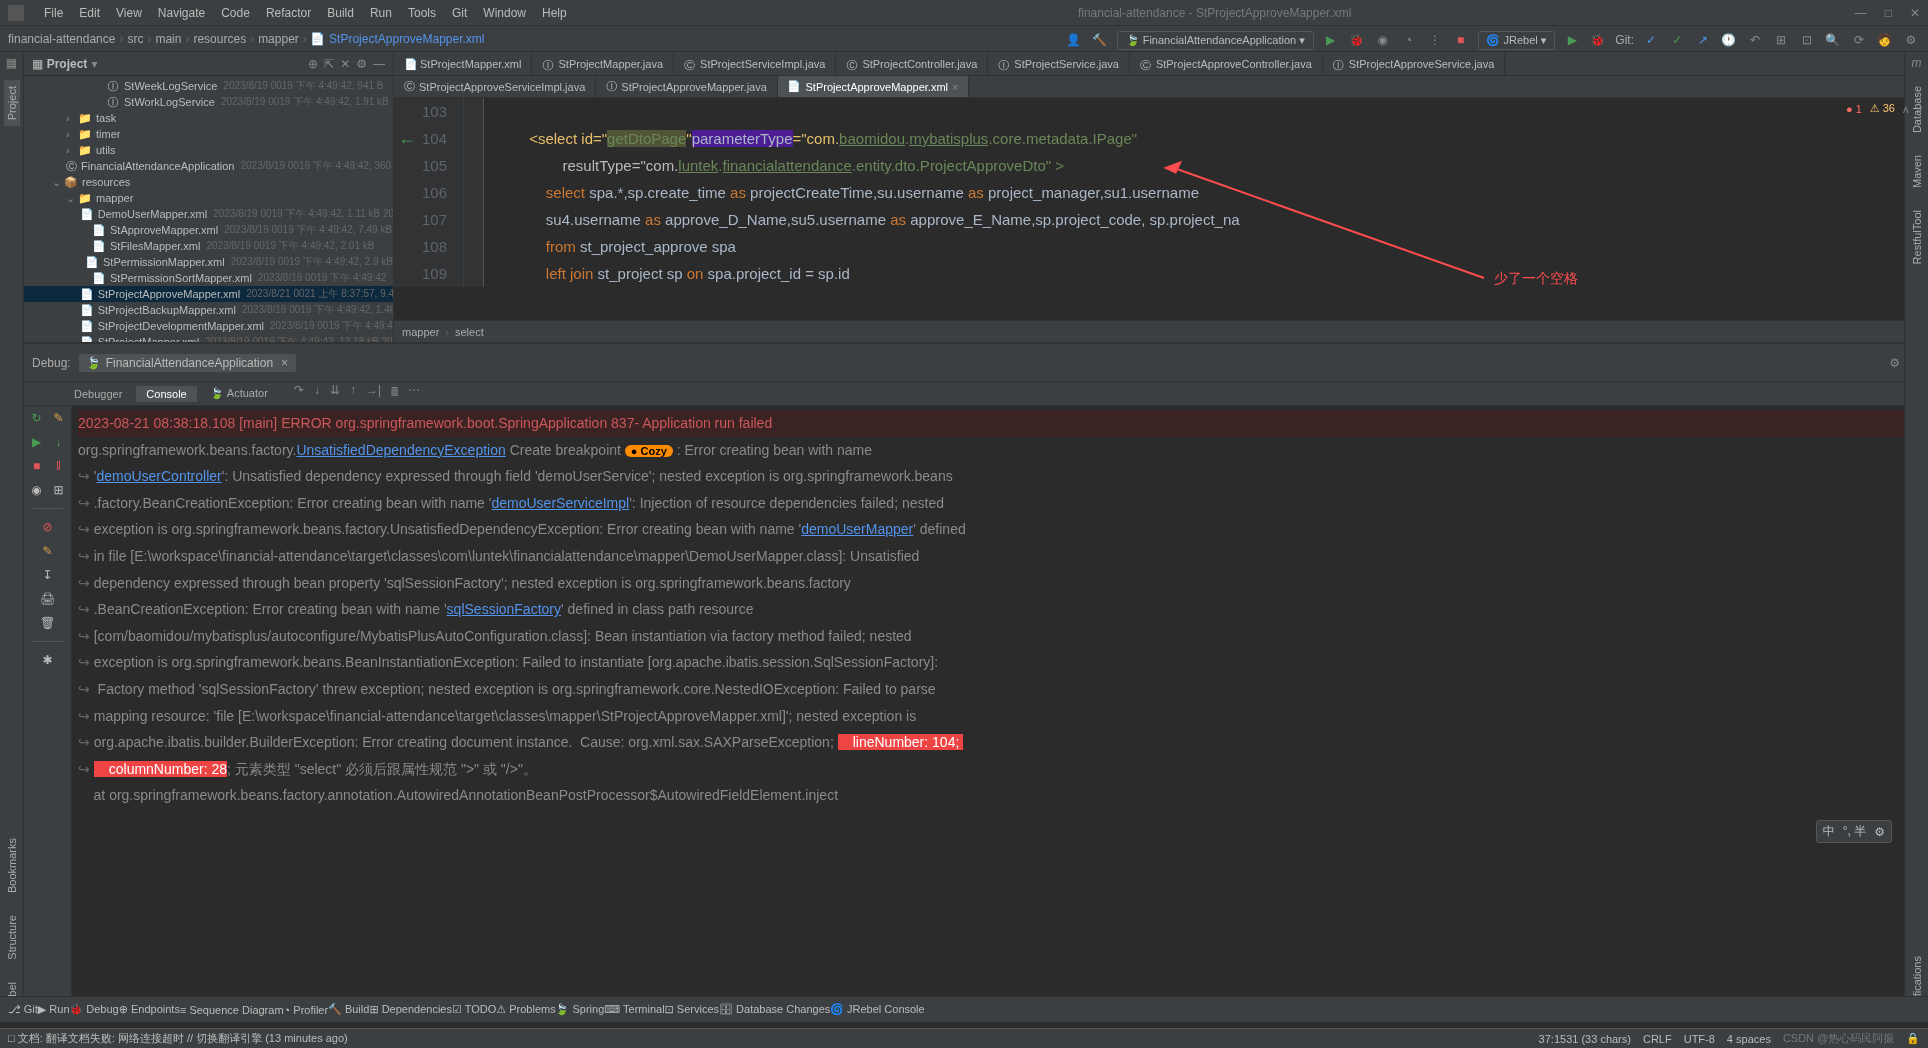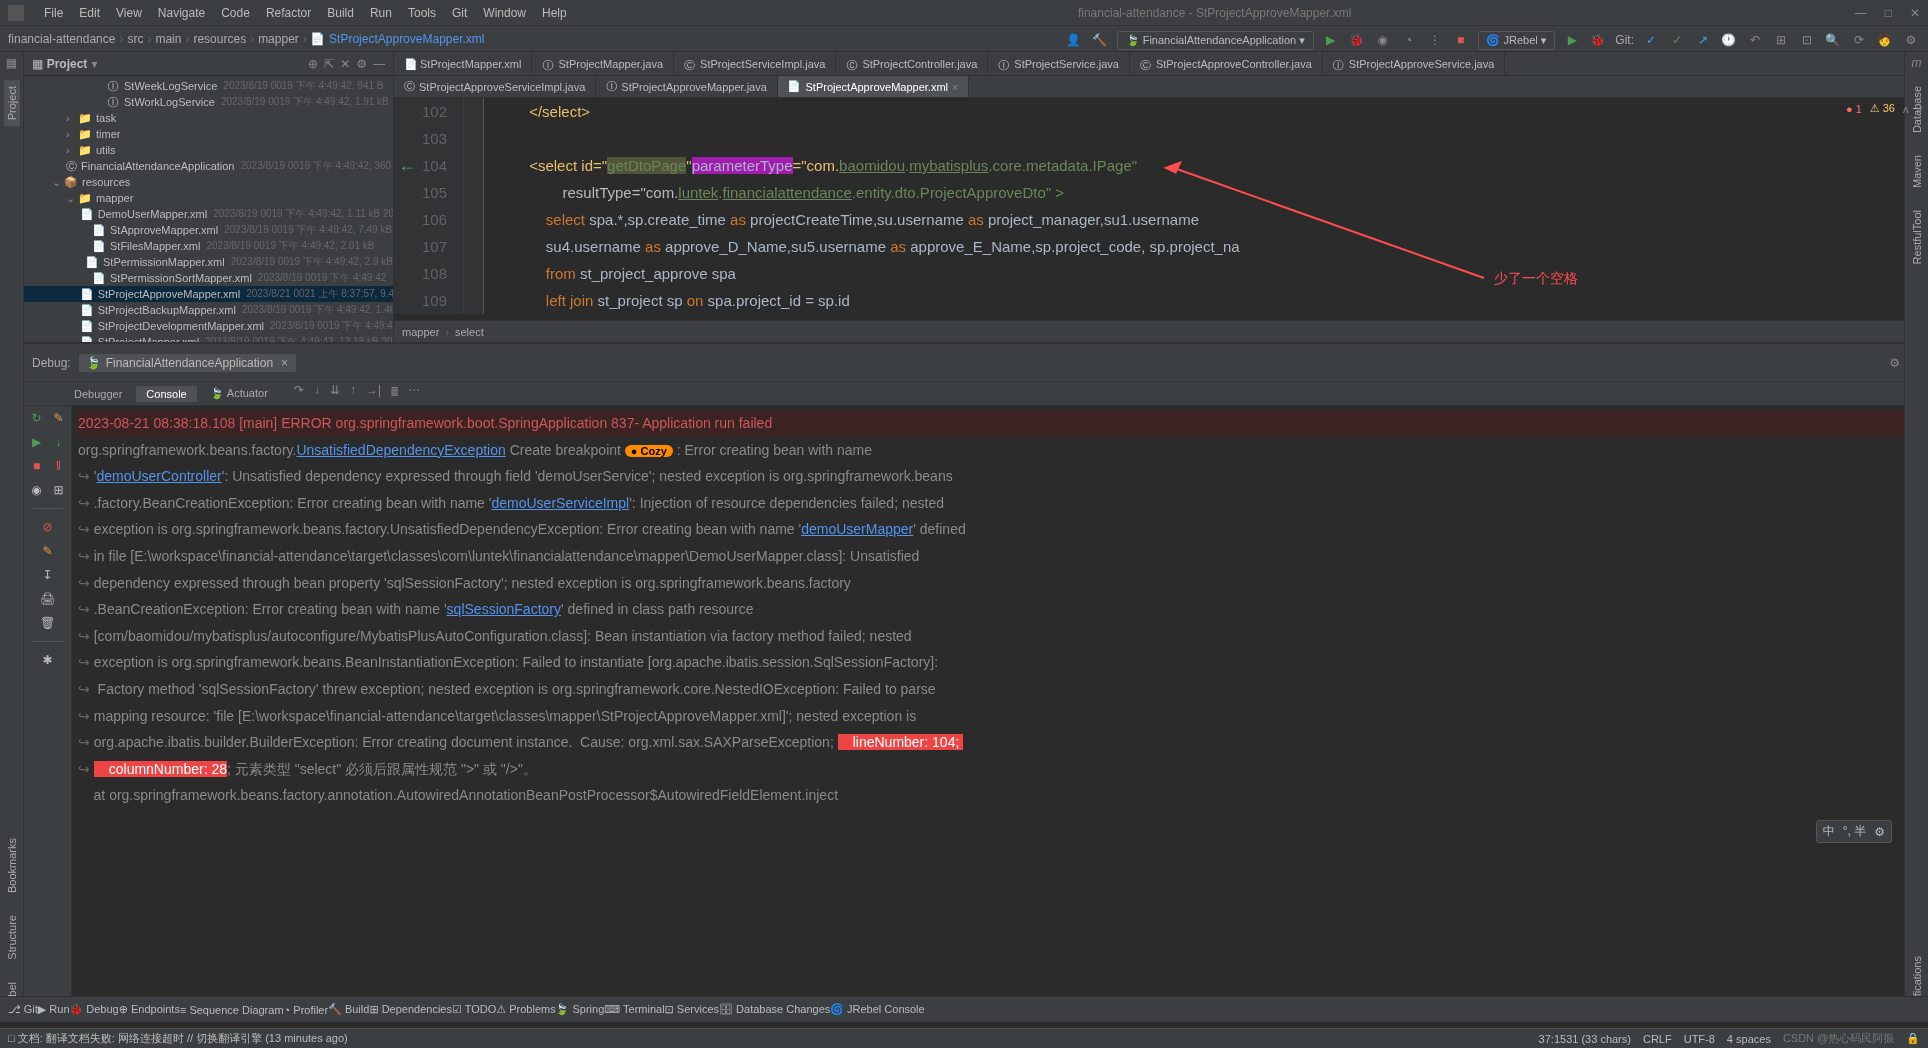--- a/index.html
+++ b/index.html
@@ -50,21 +50,21 @@
 .lines { padding-left:0; }
 .line { display:flex; height:27px; align-items:center; }
 .gutter { width:70px; text-align:right; color:#606366; padding-right:16px; background:#313335; height:100%; display:flex; align-items:center; justify-content:flex-end; border-right:1px solid #3c3f41; }
 .gut2 { width:20px; background:#313335; height:100%; border-right:1px solid #555; }
 .code { padding-left:16px; white-space:pre; }
 .tag { color:#e8bf6a; }
 .attr { color:#bababa; }
 .str { color:#6a8759; }
 .str-link { color:#6a8759; text-decoration:underline; }
 .hl-yellow { background:#515436; }
-.hl-green { background:#a21caf; color:#a9b7c6; }
+.hl-green { background:#4c1d95; color:#a9b7c6; }
 .kw { color:#cc7832; }
 .ident { color:#a9b7c6; }
 .annotation-arrow { position:absolute; pointer-events:none; }
 .annotation-text { position:absolute; color:#ff4d4d; font-size:14px; font-family:"Microsoft YaHei",sans-serif; }
 .breadcrumb-bar { height:22px; background:#3c3f41; border-top:1px solid #323232; display:flex; align-items:center; padding-left:8px; font-size:11px; color:#aaa; }
 .breadcrumb-bar .sep { margin:0 6px; color:#666; }
 .debug-panel { flex:1; display:flex; flex-direction:column; background:#2b2b2b; border-top:2px solid #323232; overflow:hidden; }
 .debug-head { height:38px; background:#3c3f41; display:flex; align-items:center; padding:0 8px; border-bottom:1px solid #323232; }
 .debug-head .label { color:#aaa; margin-right:8px; }
 .debug-head .run-tab { background:#4e5254; padding:2px 8px; border-radius:2px; display:flex; align-items:center; gap:4px; }
@@ -329,25 +329,20 @@
           </div>
         <div class="editor">
           <div class="status-icons">
             <span class="err">● <span>1</span></span>
             <span class="warn">⚠ <span>36</span></span>
             <span style="color:#888">ʌ</span>
             <span style="color:#888">v</span>
           </div>
           <div class="lines">
             <div class="line">
-                <div class="gutter">102</div>
-                <div class="gut2"></div>
-                <div class="code">       <span class="tag">&lt;/select&gt;</span></div>
-              </div>
-            <div class="line">
                 <div class="gutter">103</div>
                 <div class="gut2"></div>
                 <div class="code"></div>
               </div>
             <div class="line">
                 <div class="gutter" style="position:relative">104<span style="position:absolute;left:4px;color:#499c54;font-size:18px">←</span></div>
                 <div class="gut2"></div>
                 <div class="code">       <span class="tag">&lt;select id="</span><span class="str hl-yellow">getDtoPage</span><span class="tag">"</span><span class="attr hl-green">parameterType</span><span class="tag">="com.</span><span class="str-link">baomidou</span><span class="str">.</span><span class="str-link">mybatisplus</span><span class="str">.core.metadata.IPage"</span></div>
               </div>
             <div class="line">

